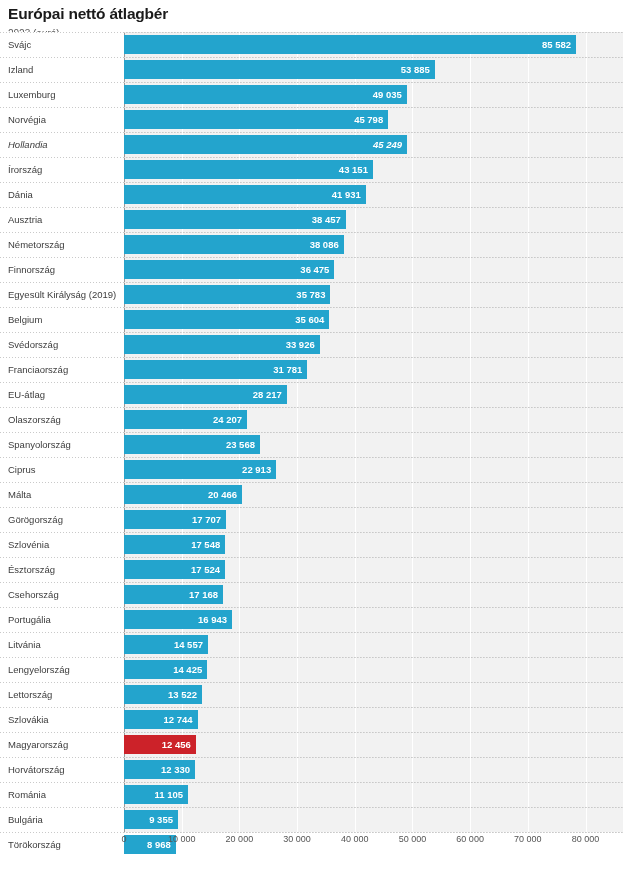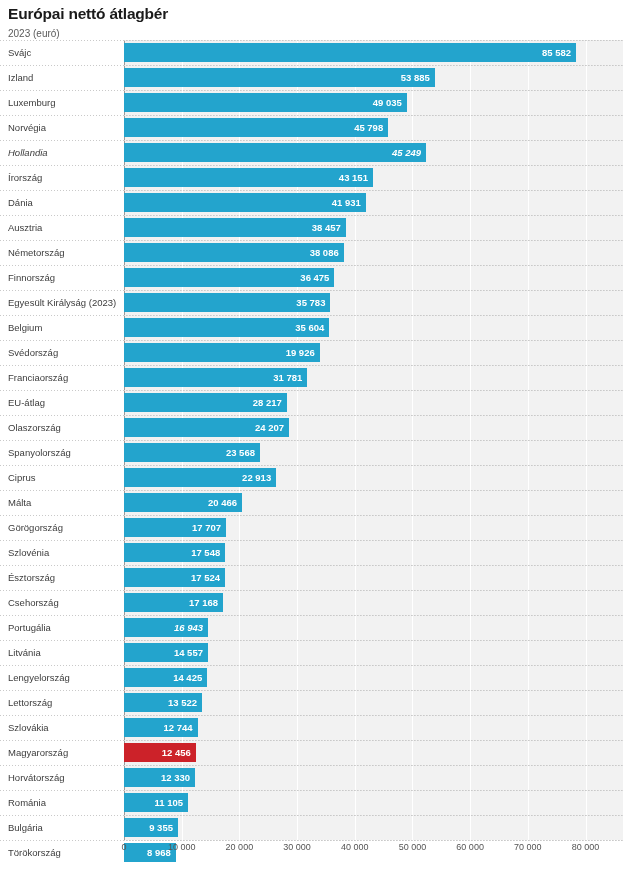--- a/index.html
+++ b/index.html
@@ -42,21 +42,21 @@
     color: #5a5a5a;
     line-height: 14px;
     margin: 3px 0 0 0;
     white-space: nowrap;
   }
 
   
   #plot {
     position: absolute;
     left: 0;
-    top: 40px;
+    top: 32px;
     width: 623px;
     height: 815px;
   }
   
   #label-col {
     position: absolute;
     left: 0;
     top: 0;
     width: 124px;
     height: 800px;
@@ -214,21 +214,21 @@
           <div class="row-sep in-panel"></div>
           <div class="cat-label">Norvégia</div>
           <div class="bar" style="width: 264.199px;">
             <span class="bar-value">45 798</span>
           </div>
         </div>
         <div class="row" style="top: 100px; font-style: italic;">
           <div class="row-sep"></div>
           <div class="row-sep in-panel"></div>
           <div class="cat-label">Hollandia</div>
-          <div class="bar" style="width: 302px;">
+          <div class="bar" style="width: 259px; padding-left: 24px;">
             <span class="bar-value">45 249</span>
           </div>
         </div>
         <div class="row" style="top: 125px;">
           <div class="row-sep"></div>
           <div class="row-sep in-panel"></div>
           <div class="cat-label">Írország</div>
           <div class="bar" style="width: 248.929px;">
             <span class="bar-value">43 151</span>
           </div>
@@ -261,39 +261,39 @@
           <div class="row-sep"></div>
           <div class="row-sep in-panel"></div>
           <div class="cat-label">Finnország</div>
           <div class="bar" style="width: 210.416px;">
             <span class="bar-value">36 475</span>
           </div>
         </div>
         <div class="row" style="top: 250px;">
           <div class="row-sep"></div>
           <div class="row-sep in-panel"></div>
-          <div class="cat-label">Egyesült Királyság (2023)</div>
+          <div class="cat-label">Egyesült Királyság (2019)</div>
           <div class="bar" style="width: 206.424px;">
             <span class="bar-value">35 783</span>
           </div>
         </div>
         <div class="row" style="top: 275px;">
           <div class="row-sep"></div>
           <div class="row-sep in-panel"></div>
           <div class="cat-label">Belgium</div>
           <div class="bar" style="width: 205.392px;">
             <span class="bar-value">35 604</span>
           </div>
         </div>
         <div class="row" style="top: 300px;">
           <div class="row-sep"></div>
           <div class="row-sep in-panel"></div>
           <div class="cat-label">Svédország</div>
           <div class="bar" style="width: 195.712px;">
-            <span class="bar-value">19 926</span>
+            <span class="bar-value">33 926</span>
           </div>
         </div>
         <div class="row" style="top: 325px;">
           <div class="row-sep"></div>
           <div class="row-sep in-panel"></div>
           <div class="cat-label">Franciaország</div>
           <div class="bar" style="width: 183.338px;">
             <span class="bar-value">31 781</span>
           </div>
         </div>
@@ -302,21 +302,21 @@
           <div class="row-sep in-panel"></div>
           <div class="cat-label">EU-átlag</div>
           <div class="bar" style="width: 162.778px;">
             <span class="bar-value">28 217</span>
           </div>
         </div>
         <div class="row" style="top: 375px;">
           <div class="row-sep"></div>
           <div class="row-sep in-panel"></div>
           <div class="cat-label">Olaszország</div>
-          <div class="bar" style="width: 165px;">
+          <div class="bar" style="width: 123px;">
             <span class="bar-value">24 207</span>
           </div>
         </div>
         <div class="row" style="top: 400px;">
           <div class="row-sep"></div>
           <div class="row-sep in-panel"></div>
           <div class="cat-label">Spanyolország</div>
           <div class="bar" style="width: 135.959px;">
             <span class="bar-value">23 568</span>
           </div>
@@ -366,21 +366,21 @@
           <div class="row-sep in-panel"></div>
           <div class="cat-label">Csehország</div>
           <div class="bar" style="width: 99.0385px;">
             <span class="bar-value">17 168</span>
           </div>
         </div>
         <div class="row" style="top: 575px;">
           <div class="row-sep"></div>
           <div class="row-sep in-panel"></div>
           <div class="cat-label">Portugália</div>
-          <div class="bar" style="width: 84px; font-style: italic;">
+          <div class="bar" style="width: 108px;">
             <span class="bar-value">16 943</span>
           </div>
         </div>
         <div class="row" style="top: 600px;">
           <div class="row-sep"></div>
           <div class="row-sep in-panel"></div>
           <div class="cat-label">Litvánia</div>
           <div class="bar" style="width: 83.9762px;">
             <span class="bar-value">14 557</span>
           </div>

